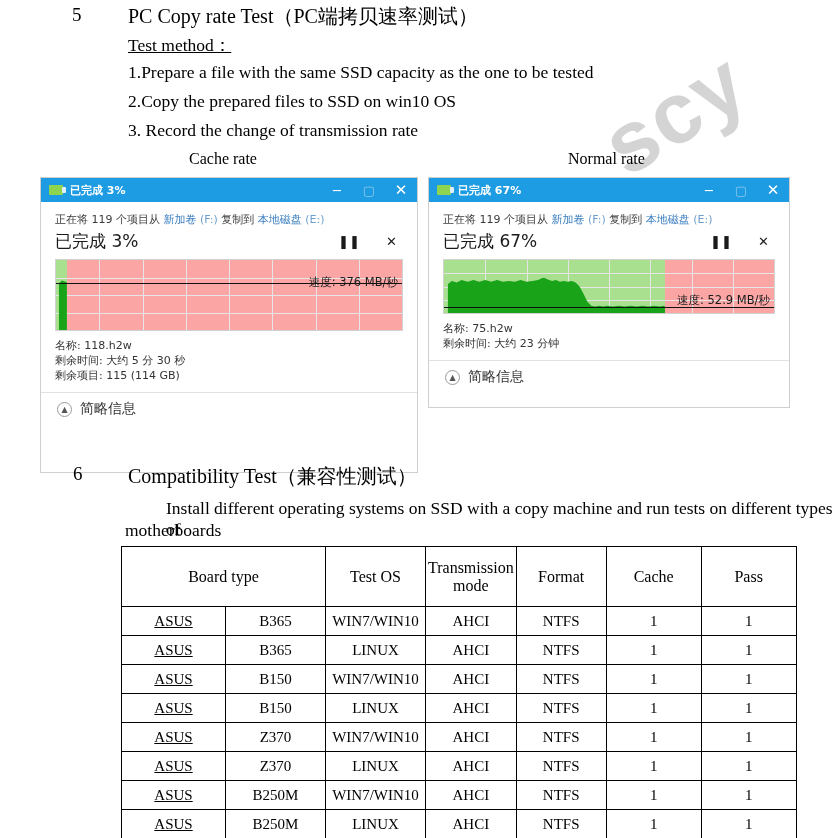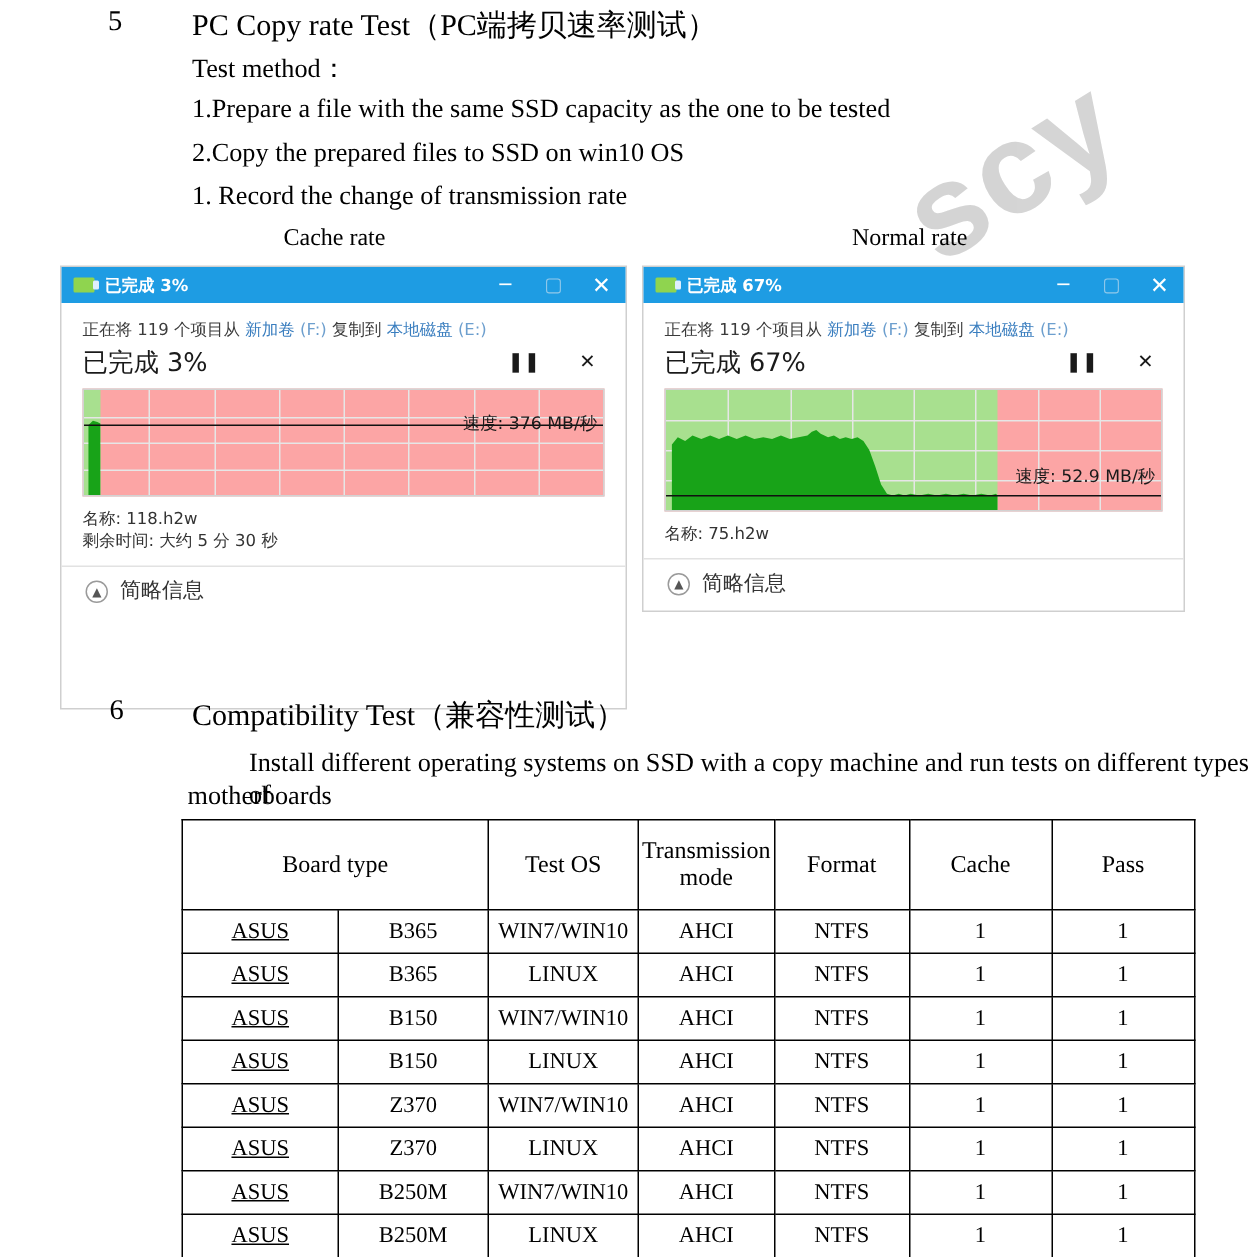--- a/index.html
+++ b/index.html
@@ -149,24 +149,24 @@
 <body>
 
 <div class="wm-layer">
   <div class="wm wm-a">scy</div>
   <div class="wm wm-b">scy</div>
 </div>
 
 <div class="doc sec-num" style="left:72px; top:4px;">5</div>
 <div class="doc sec-title" style="left:128px; top:3px;">PC Copy rate Test（PC端拷贝速率测试）</div>
 
-<div class="doc body-line" style="left:128px; top:33px;">Test method：</div>
+<div class="doc body-line" style="left:128px; top:33px;text-decoration:underline;">Test method：</div>
 <div class="doc body-line" style="left:128px; top:62px;">1.Prepare a file with the same SSD capacity as the one to be tested</div>
 <div class="doc body-line" style="left:128px; top:91px;">2.Copy the prepared files to SSD on win10 OS</div>
-<div class="doc body-line" style="left:128px; top:120px;">1. Record the change of transmission rate</div>
+<div class="doc body-line" style="left:128px; top:120px;">3. Record the change of transmission rate</div>
 
 <div class="cap" style="left:189px; top:150px;">Cache rate</div>
 <div class="cap" style="left:568px; top:150px;text-align:center;">Normal rate</div>
 
 <div class="dlg" id="dlg-cache" style="left:40px; top:177px; width:378px; height:296px;">
 
   <div class="dlg-title">
     <span class="dlg-ico"></span>
     <span class="dlg-title-txt">已完成 3%</span>
     <span class="win-btns">
@@ -212,20 +212,21 @@
       <svg class="area-svg" width="100%" height="100%" viewBox="0 0 350 72" preserveAspectRatio="none">
         <polygon points="3,24 6,21 9,22 11,23 11,72 3,72" fill="#18a318"></polygon>
       </svg>
       <div class="baseline" style="top:33%;"></div>
       <span class="speed-lbl" style="top:22%;">速度: 376 MB/秒</span>
     </div>
 
     <div class="meta">
       <div>名称: 118.h2w</div>
       <div>剩余时间: 大约 5 分 30 秒</div>
+      <div>剩余项目: 115 (114 GB)</div>
     </div>
   </div>
 
   <div class="dlg-foot">
     <span class="chev">▲</span>
     <span class="foot-txt">简略信息</span>
   </div>
 </div>
 
 <div class="dlg" id="dlg-normal" style="left:428px; top:177px; width:362px; height:231px;">
@@ -254,41 +255,42 @@
     </div>
 
     <div class="row2">
       <span class="pct">已完成 67%</span>
       <span class="ctrl-wrap">
         <span class="ctrl">❚❚</span>
         <span class="ctrl">✕</span>
       </span>
     </div>
 
-    <div class="graph" style="height:82px;padding-left:43px;">
+    <div class="graph" style="height:55px;padding-left:43px;">
       <div class="prog-fill" style="width:67%;"></div>
       <div class="grid-v" style="left:12.5%"></div>
         <div class="grid-v" style="left:25%"></div>
       <div class="grid-v" style="left:37.5%"></div>
         <div class="grid-v" style="left:50%"></div>
       <div class="grid-v" style="left:62.5%"></div>
         <div class="grid-v" style="left:75%"></div>
       <div class="grid-v" style="left:87.5%"></div>
       <div class="grid-h" style="top:25%"></div>
         <div class="grid-h" style="top:50%"></div>
       <div class="grid-h" style="top:75%"></div>
       <svg class="area-svg" width="100%" height="100%" viewBox="0 0 336 66" preserveAspectRatio="none">
         <polygon fill="#18a318" points="4,30 8,26 13,28 18,25 24,27 30,25 36,27 42,25 48,27 54,25 60,27 66,26 72,27 78,25 84,27 90,26 96,25 99,23 102,22 105,24 110,26 114,25 118,27 122,26 126,27 130,26 134,28 138,33 142,42 146,52 150,57 154,58 158,57 162,58 166,57 172,58 178,57 184,58 190,57 196,58 202,57 208,58 214,57 220,58 224,57 225,58 225,66 4,66"></polygon>
       </svg>
       <div class="baseline" style="top:88%;"></div>
       <span class="speed-lbl" style="top:62%;">速度: 52.9 MB/秒</span>
     </div>
 
     <div class="meta">
       <div>名称: 75.h2w</div>
+      <div>剩余时间: 大约 23 分钟</div>
     </div>
   </div>
 
   <div class="dlg-foot">
     <span class="chev">▲</span>
     <span class="foot-txt">简略信息</span>
   </div>
 </div>
 
 <div class="doc sec-num" style="left:73px; top:463px;">6</div>

